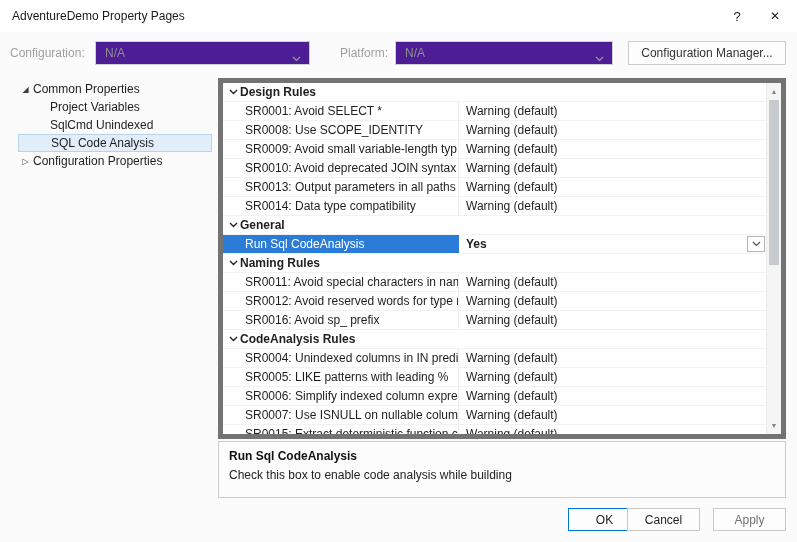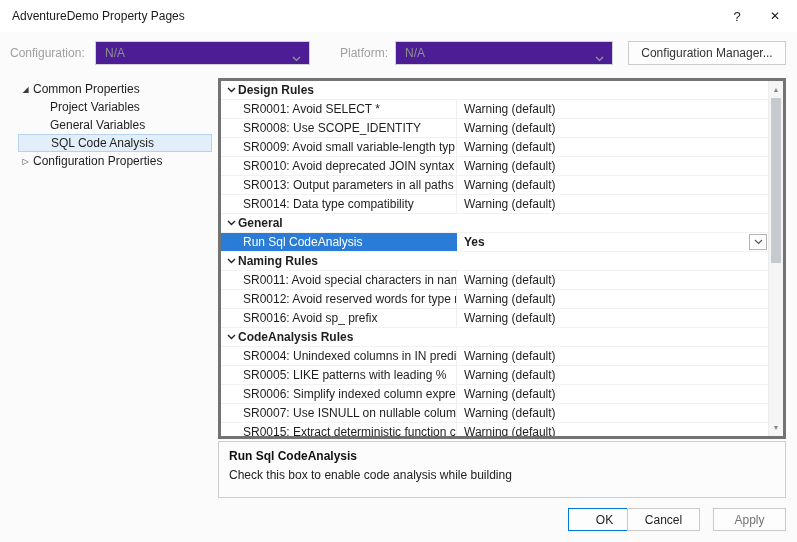--- a/index.html
+++ b/index.html
@@ -27,21 +27,21 @@
   .btn-cfg-manager { position:absolute; left:628px; top:1px; width:158px; height:24px; background:#fdfdfd; border:1px solid #cccccc; display:flex; align-items:center; justify-content:center; color:#333; }
 
   
   .tree { position:absolute; left:8px; top:80px; width:204px; bottom:46px; }
   .tree-item { position:relative; height:18px; display:flex; align-items:center; margin-left:10px; white-space:nowrap; }
   .tree-item .tree-arrow { width:15px; font-size:8px; color:#3c3c3c; display:inline-flex; justify-content:center; }
   .tree-item.lvl1 { padding-left:32px; }
   .tree-item.selected { background:var(--tree-sel-bg,#e2eefa); border:1px solid var(--tree-sel-border,#b5d3ee);align-items:center; }
 
   
-  .grid { position:absolute; left:218px; top:78px; width:568px; height:361px; background:#ffffff; border:3px solid #737373; }
+  .grid { position:absolute; left:218px; top:78px; width:568px; height:361px; background:#ffffff; border:5px solid #737373; }
   .grid-rows { position:absolute; left:0; top:0; right:15px; bottom:0; overflow:hidden; }
   .prow { display:flex; height:19px; line-height:18px; border-bottom:1px solid #f2f2f2; background:#fff; }
   .prow.cat { font-weight:bold; align-items:center; }
   .cat-chevron { width:17px; padding-left:6px; display:flex; align-items:center; }
   .cat-label { white-space:nowrap; overflow:hidden; }
   .pname { width:236px; padding-left:22px; white-space:nowrap; overflow:hidden; border-right:1px solid #efefef; }
   .pvalue { flex:1; padding-left:7px; position:relative; white-space:nowrap; overflow:hidden; }
   .prop.selected .pname { background:var(--sel-blue,#2b7cd6); color:#ffffff; border-right-color:var(--sel-blue,#2b7cd6); }
   .prop.selected .pvalue-text { font-weight:bold; }
   .combo-btn { position:absolute; right:1px; top:1px; width:18px; height:16px; border:1px solid #b3b3b3; background:#ffffff; display:flex; align-items:center; justify-content:center; }
@@ -101,21 +101,21 @@
       <div class="tree-item lvl0">
     <span class="tree-arrow">◢</span>
     <span class="tree-label">Common Properties</span>
   </div>
       <div class="tree-item lvl1">
 
     <span class="tree-label">Project Variables</span>
   </div>
       <div class="tree-item lvl1">
 
-    <span class="tree-label">General Variables</span>
+    <span class="tree-label">SqlCmd Unindexed</span>
   </div>
       <div class="tree-item lvl1 selected">
 
     <span class="tree-label">SQL Code Analysis</span>
   </div>
       <div class="tree-item lvl0">
     <span class="tree-arrow">▷</span>
     <span class="tree-label">Configuration Properties</span>
   </div>
     </div>

